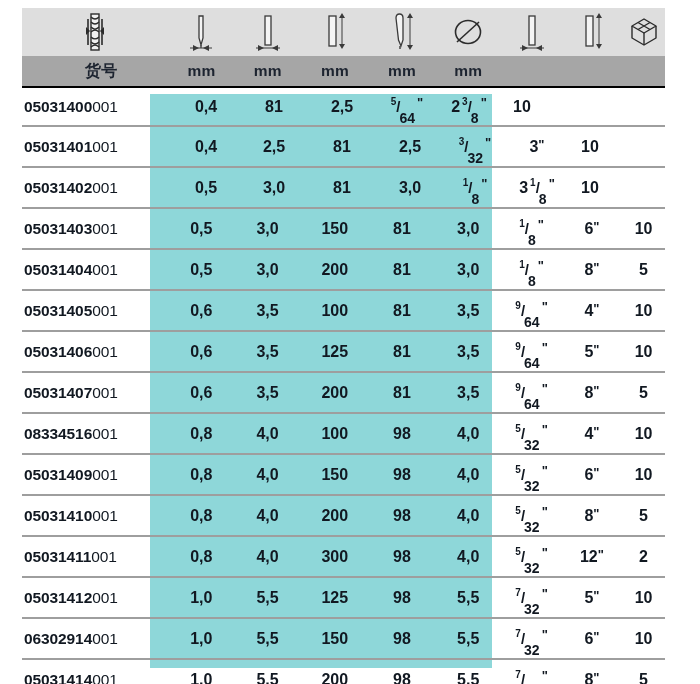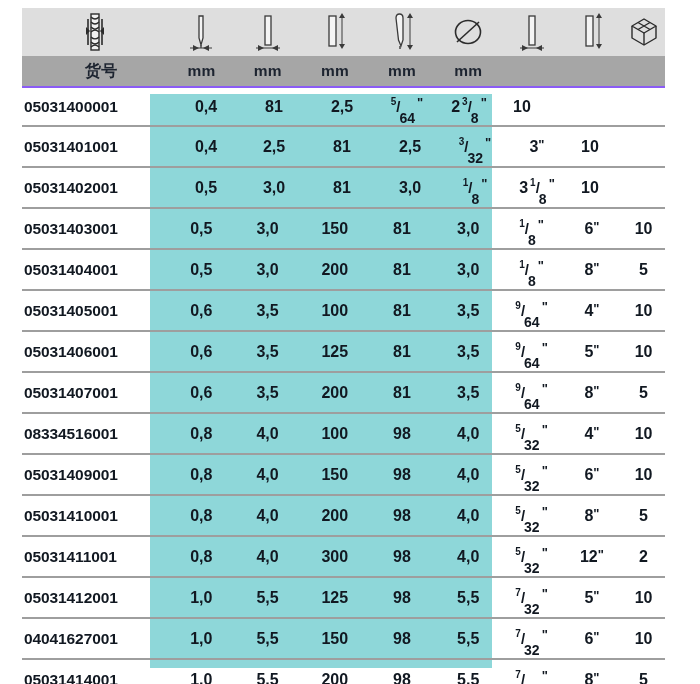--- a/index.html
+++ b/index.html
@@ -95,40 +95,40 @@
     margin: 0 14px 0 22px;
     width: 643px;
   }
   .row {
     display: flex;
     align-items: center;
     height: 41px;
     border-bottom: 2px solid #9e9e9e;
     box-sizing: border-box;
   }
-  .row:first-child { border-top: 2px solid #8b5cf6; }
+  .row:first-child { border-top: 2px solid #000000; }
 
   .cell {
     display: flex;
     align-items: center;
     justify-content: center;
     height: 100%;
     box-sizing: border-box;
     font-size: 16px;
     font-weight: 700;
     color: #111821;
   }
   .cell.c-artno {
     justify-content: flex-start;
     padding-left: 2px;
     font-size: 15.5px;
     letter-spacing: -0.1px;
   }
   .artno-pre { font-weight: 700; }
-  .artno-suf { font-weight: 700; }
+  .artno-suf { font-weight: 400; }
 
   
   .frac {
     display: inline-flex;
     align-items: center;
     line-height: 1;
     font-weight: 700;
   }
   .frac .whole { font-size: 16px; margin-right: 2px; }
   .frac .num {
@@ -568,21 +568,21 @@
             <span class="inch">"</span>
           </span>
         </div>
         <div class="cell c-i2">
           <span class="plain-inch">5<span class="inch">"</span></span>
         </div>
         <div class="cell c-qty">10</div>
       </div>
       <div class="row">
         <div class="cell c-artno">
-          <span class="artno-pre">04041627</span>
+          <span class="artno-pre">06302914</span>
           <span class="artno-suf">001</span>
         </div>
         <div class="cell c-m1">1,0</div>
         <div class="cell c-m2">5,5</div>
         <div class="cell c-m3">150</div>
         <div class="cell c-m4">98</div>
         <div class="cell c-m5">5,5</div>
         <div class="cell c-i1">
           <span class="frac">
             <span class="num">7</span>

